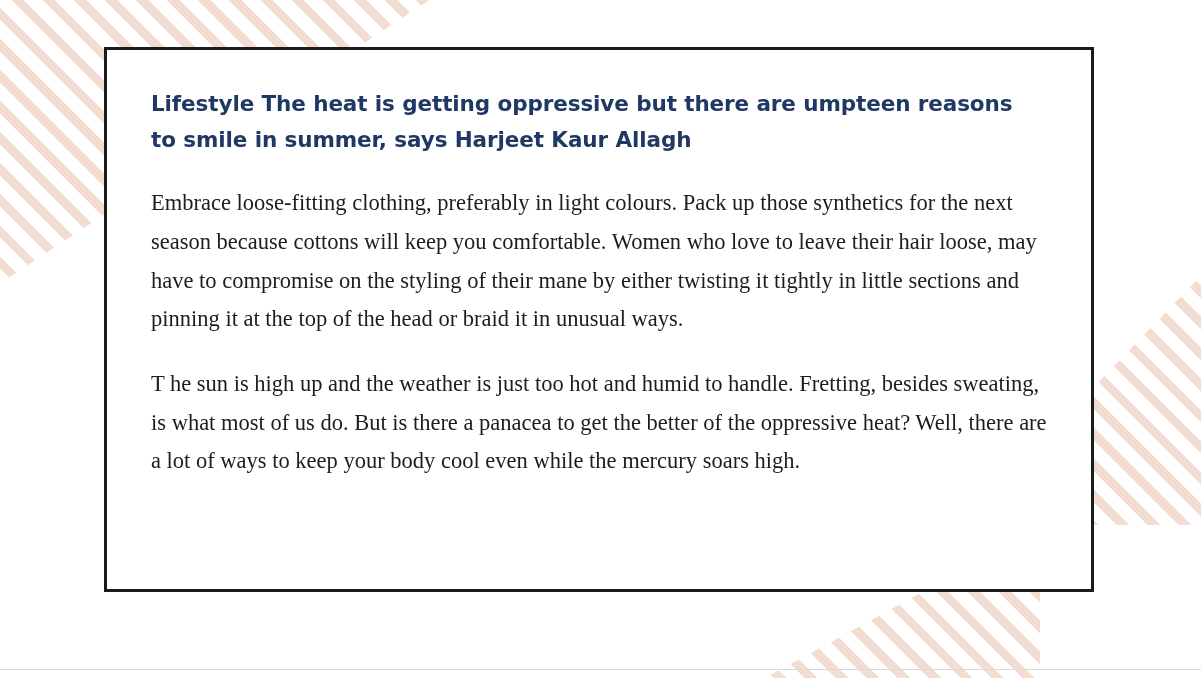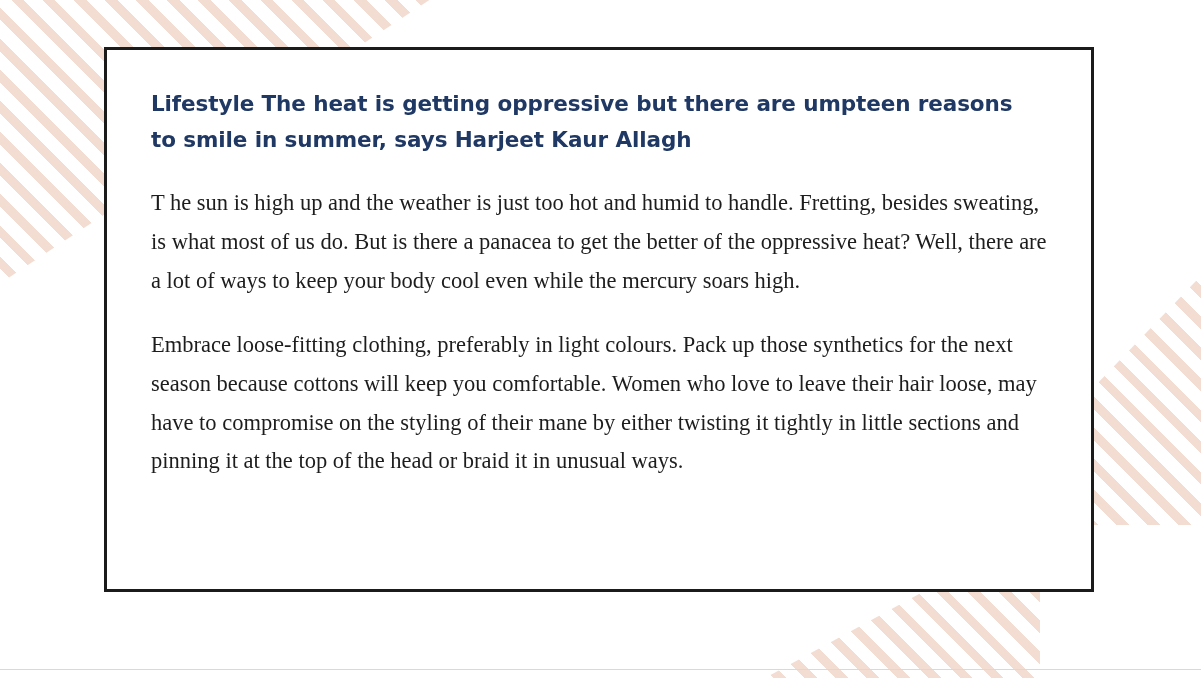--- a/index.html
+++ b/index.html
@@ -107,19 +107,19 @@
 
 <div class="slide">
 
   <div class="stripes stripes-top-left"></div>
   <div class="stripes stripes-right"></div>
   <div class="stripes stripes-bottom"></div>
 
   <div class="card">
     <p class="headline">Lifestyle The heat is getting oppressive but there are umpteen reasons to smile in summer, says Harjeet Kaur Allagh</p>
 
+    <p class="body-par">Embrace loose-fitting clothing, preferably in light colours. Pack up those synthetics for the next season because cottons will keep you comfortable. Women who love to leave their hair loose, may have to compromise on the styling of their mane by either twisting it tightly in little sections and pinning it at the top of the head or braid it in unusual ways.</p>
+
     <p class="body-par">T he sun is high up and the weather is just too hot and humid to handle. Fretting, besides sweating, is what most of us do. But is there a panacea to get the better of the oppressive heat? Well, there are a lot of ways to keep your body cool even while the mercury soars high.</p>
-
-    <p class="body-par">Embrace loose-fitting clothing, preferably in light colours. Pack up those synthetics for the next season because cottons will keep you comfortable. Women who love to leave their hair loose, may have to compromise on the styling of their mane by either twisting it tightly in little sections and pinning it at the top of the head or braid it in unusual ways.</p>
   </div>
 
   <div class="bottom-rule"></div>
 </div>
 
 </body></html>

